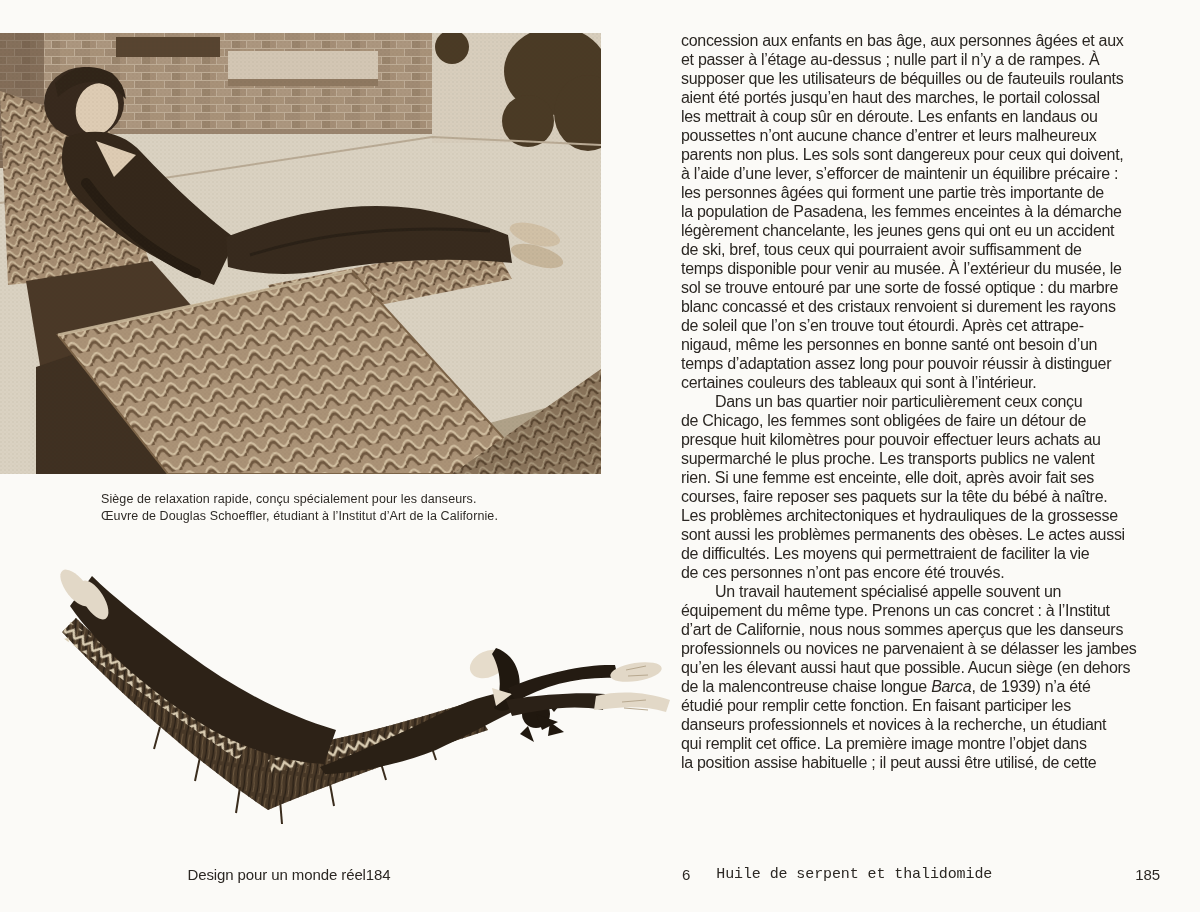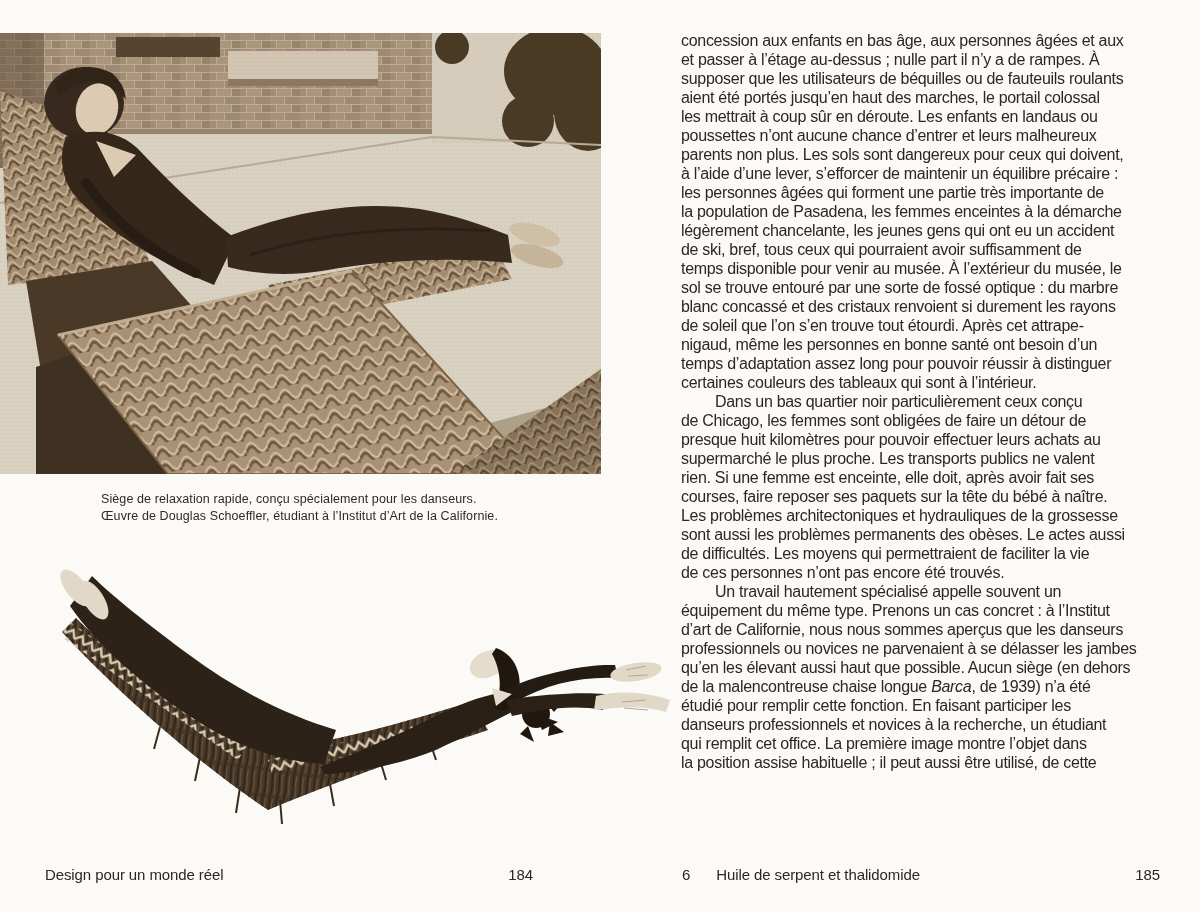--- a/index.html
+++ b/index.html
@@ -21,23 +21,23 @@
     font-size:16px;line-height:19px;letter-spacing:-0.3px;color:#2b2723;
   }
   #body-text .line{height:19px;white-space:nowrap;}
   #body-text .line.indent{padding-left:34px;}
   #body-text em{}
   .footer{
     position:absolute;top:866px;height:20px;
     font-size:15px;letter-spacing:-0.1px;color:#2b2723;
     display:flex;align-items:flex-start;
   }
-  #footer-left{left:45px;width:488px;justify-content:space-between;}
+  #footer-left{left:45px;width:488px;justify-content:center;}
   #footer-right{left:682px;width:478px;}
-  #footer-right .chap-title{margin-left:26px;flex:1;}
+  #footer-right .chap-title{margin-left:26px;flex:1;font-family:Liberation Mono, monospace;}
   svg{display:block;}
 </style>
 </head>
 <body>
 
 <div class="abs" id="photo1">
   <svg viewBox="0 0 601 441" width="601" height="441">
     <defs>
       <pattern id="brick" width="30" height="16" patternUnits="userSpaceOnUse">
         <rect width="30" height="16" fill="#cdbda9"></rect>

